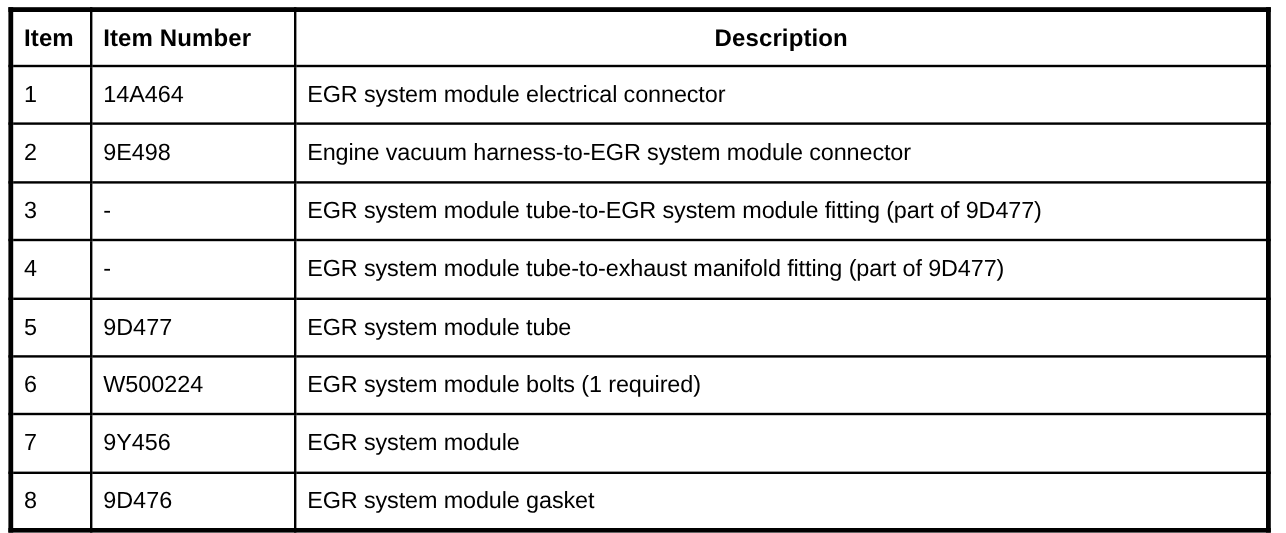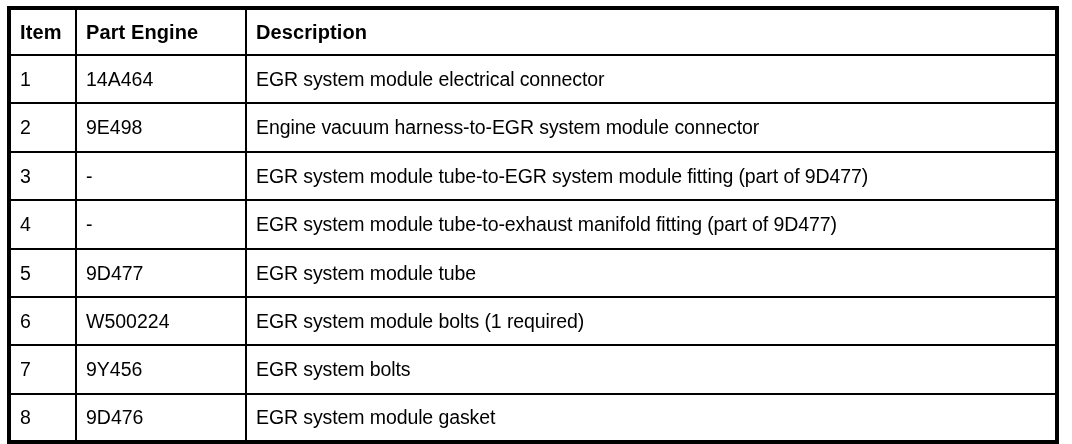--- a/index.html
+++ b/index.html
@@ -65,21 +65,21 @@
     font-size: 20px;
     font-weight: bold;
     height: 47px;
     letter-spacing: 0.1px;
     white-space: nowrap;
   }
   th.th-item, th.th-part {
     text-align: left;
   }
   th.th-desc {
-    text-align: left;
+    text-align: center;
   }
 
   
   table.parts-table tbody td {
     font-size: 19.5px;
     font-weight: normal;
     height: 48.4px;
     text-align: left;
     white-space: nowrap;
   }
@@ -99,21 +99,21 @@
   <div class="parts-table-wrap">
     <table class="parts-table">
       <colgroup>
         <col class="col-item">
         <col class="col-part">
         <col class="col-desc">
       </colgroup>
       <thead>
         <tr>
           <th class="th-item">Item</th>
-          <th class="th-part">Part Engine</th>
+          <th class="th-part">Item Number</th>
           <th class="th-desc">Description</th>
         </tr>
       </thead>
       <tbody>
         <tr>
           <td class="cell-item">1</td>
           <td class="cell-part">14A464</td>
           <td class="cell-desc">EGR system module electrical connector</td>
         </tr>
         <tr>
@@ -137,21 +137,21 @@
           <td class="cell-desc">EGR system module tube</td>
         </tr>
         <tr>
           <td class="cell-item">6</td>
           <td class="cell-part">W500224</td>
           <td class="cell-desc">EGR system module bolts (1 required)</td>
         </tr>
         <tr>
           <td class="cell-item">7</td>
           <td class="cell-part">9Y456</td>
-          <td class="cell-desc">EGR system bolts</td>
+          <td class="cell-desc">EGR system module</td>
         </tr>
         <tr>
           <td class="cell-item">8</td>
           <td class="cell-part">9D476</td>
           <td class="cell-desc">EGR system module gasket</td>
         </tr>
       </tbody>
     </table>
   </div>
 </div>

